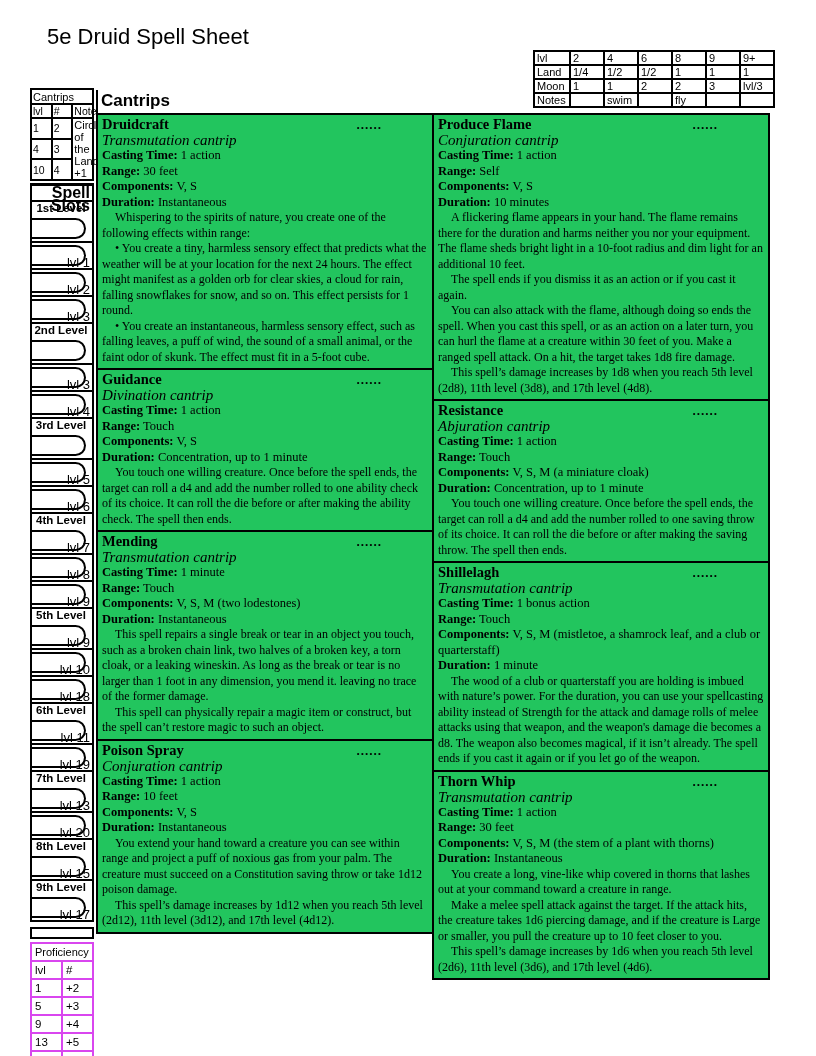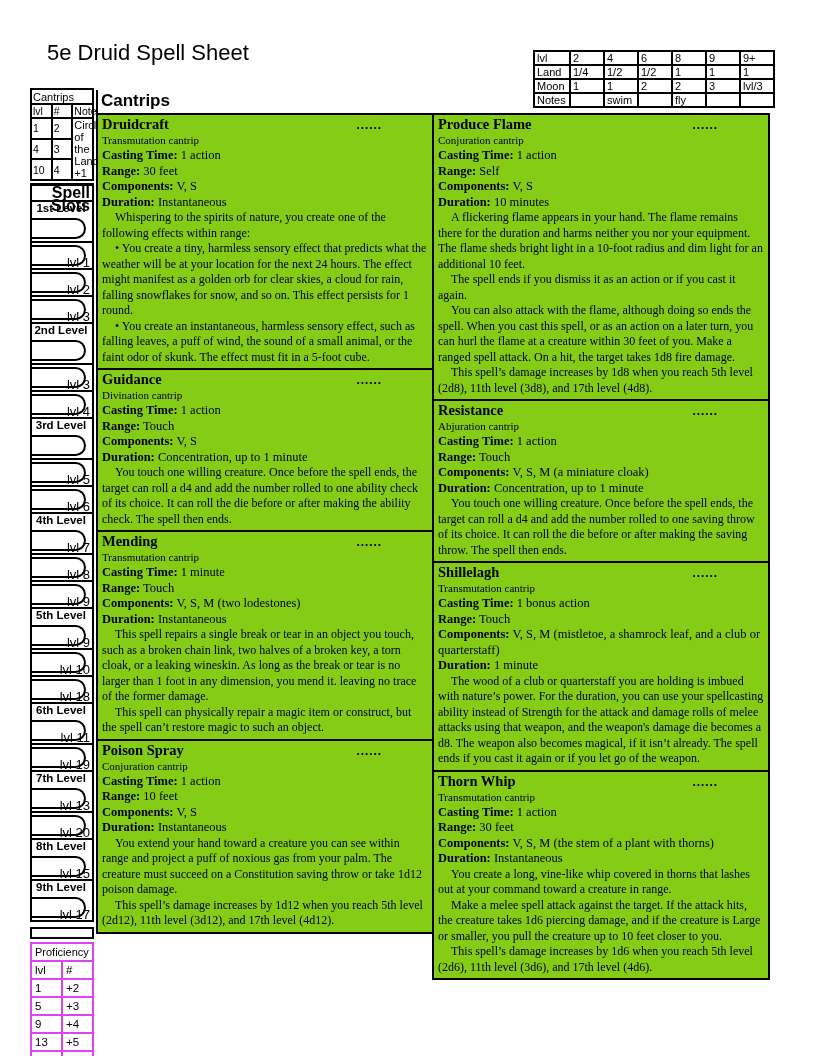--- a/index.html
+++ b/index.html
@@ -1,21 +1,21 @@
 <!DOCTYPE html>
 <html><head>
 <meta charset="utf-8">
 <style>
   html,body{margin:0;padding:0;}
   body{
     width:816px;height:1056px;background:#ffffff;color:#000;
     font-family:"Liberation Serif",serif;position:relative;overflow:hidden;
   }
   .page-title{
-    position:absolute;left:47px;top:40px;
+    position:absolute;left:47px;top:24px;
     font-family:"Liberation Sans",sans-serif;font-size:22px;line-height:26px;
   }
   
   .ws-table{
     position:absolute;left:533px;top:50px;border-collapse:collapse;
     font-family:"Liberation Sans",sans-serif;font-size:11px;
   }
   .ws-table td{border:2px solid #000;height:12px;padding:0 2px;min-width:28px;line-height:12px;}
   .ws-table td:first-child{min-width:30px;}
   
@@ -43,26 +43,26 @@
   .prof-table td{border:2px solid #d946ef;height:16px;padding:0 3px;line-height:14px;}
   .prof-lvl{width:20px;}
   .prof-title{text-align:left;font-size:11px;}
   
   .main{position:absolute;left:96px;top:90px;width:678px;}
   .main-heading{font-family:"Liberation Sans",sans-serif;font-weight:bold;font-size:17px;
     border-left:2px solid #000;padding-left:3px;height:23px;line-height:22px;}
   .columns{display:flex;align-items:flex-start;}
   .col{width:338px;flex:none;}
   .col + .col{margin-left:-2px;}
-  .spell-box{border:2px solid #000;padding:0 4px 3px 4px;margin-top:-2px;background:#84cc16;}
+  .spell-box{border:2px solid #000;padding:0 4px 3px 4px;margin-top:-2px;background:#22c55e;}
   .col .spell-box:first-child{margin-top:0;}
   .spell-head{display:flex;justify-content:space-between;align-items:baseline;
     font-weight:bold;font-size:14.5px;line-height:17px;padding-top:1px;}
   .dots{padding-right:46px;letter-spacing:1px;font-size:13px;}
-  .spell-school{font-size:11px;line-height:15px;}
+  .spell-school{font-style:italic;font-size:15px;line-height:15px;}
   .stat{font-size:12.5px;line-height:15.5px;}
   .stat b{font-weight:bold;}
   .para{margin:0;text-indent:13px;font-size:12px;line-height:15.5px;}
 </style>
 </head>
 <body>
 
 <div>
 
   <div class="page-title">5e Druid Spell Sheet</div>

